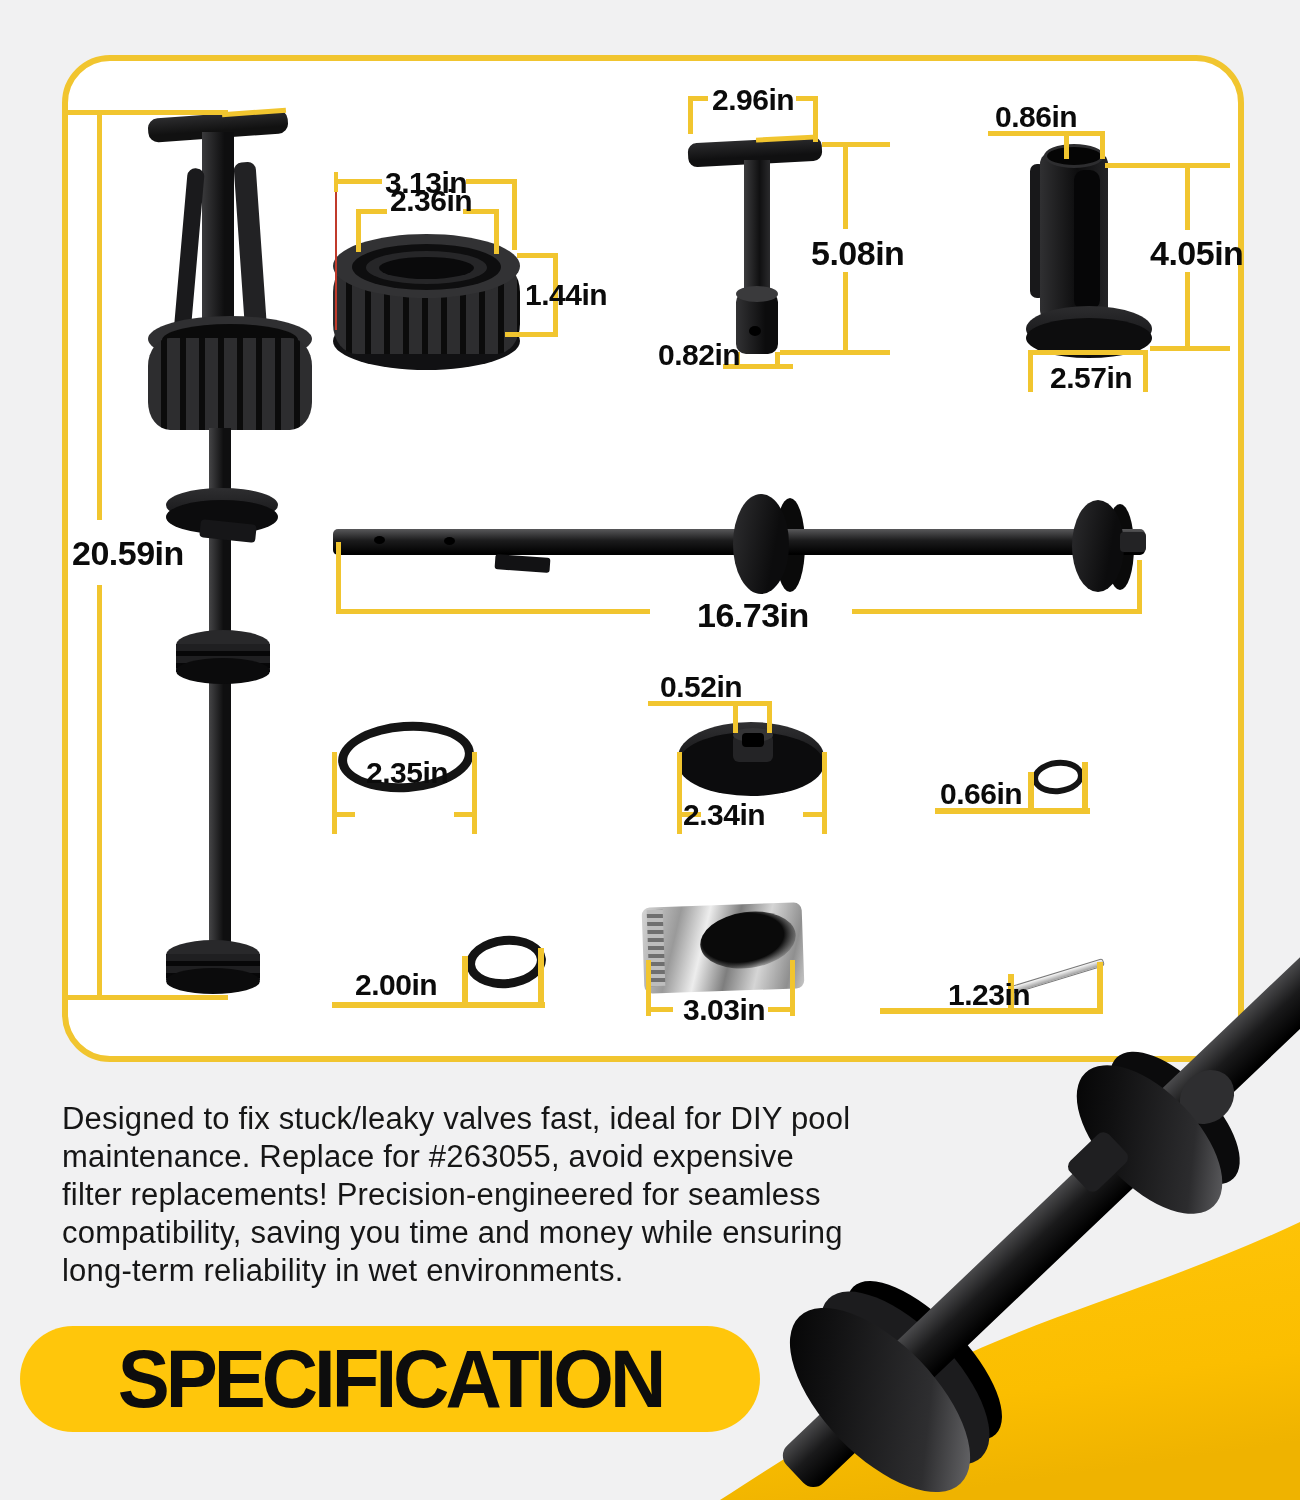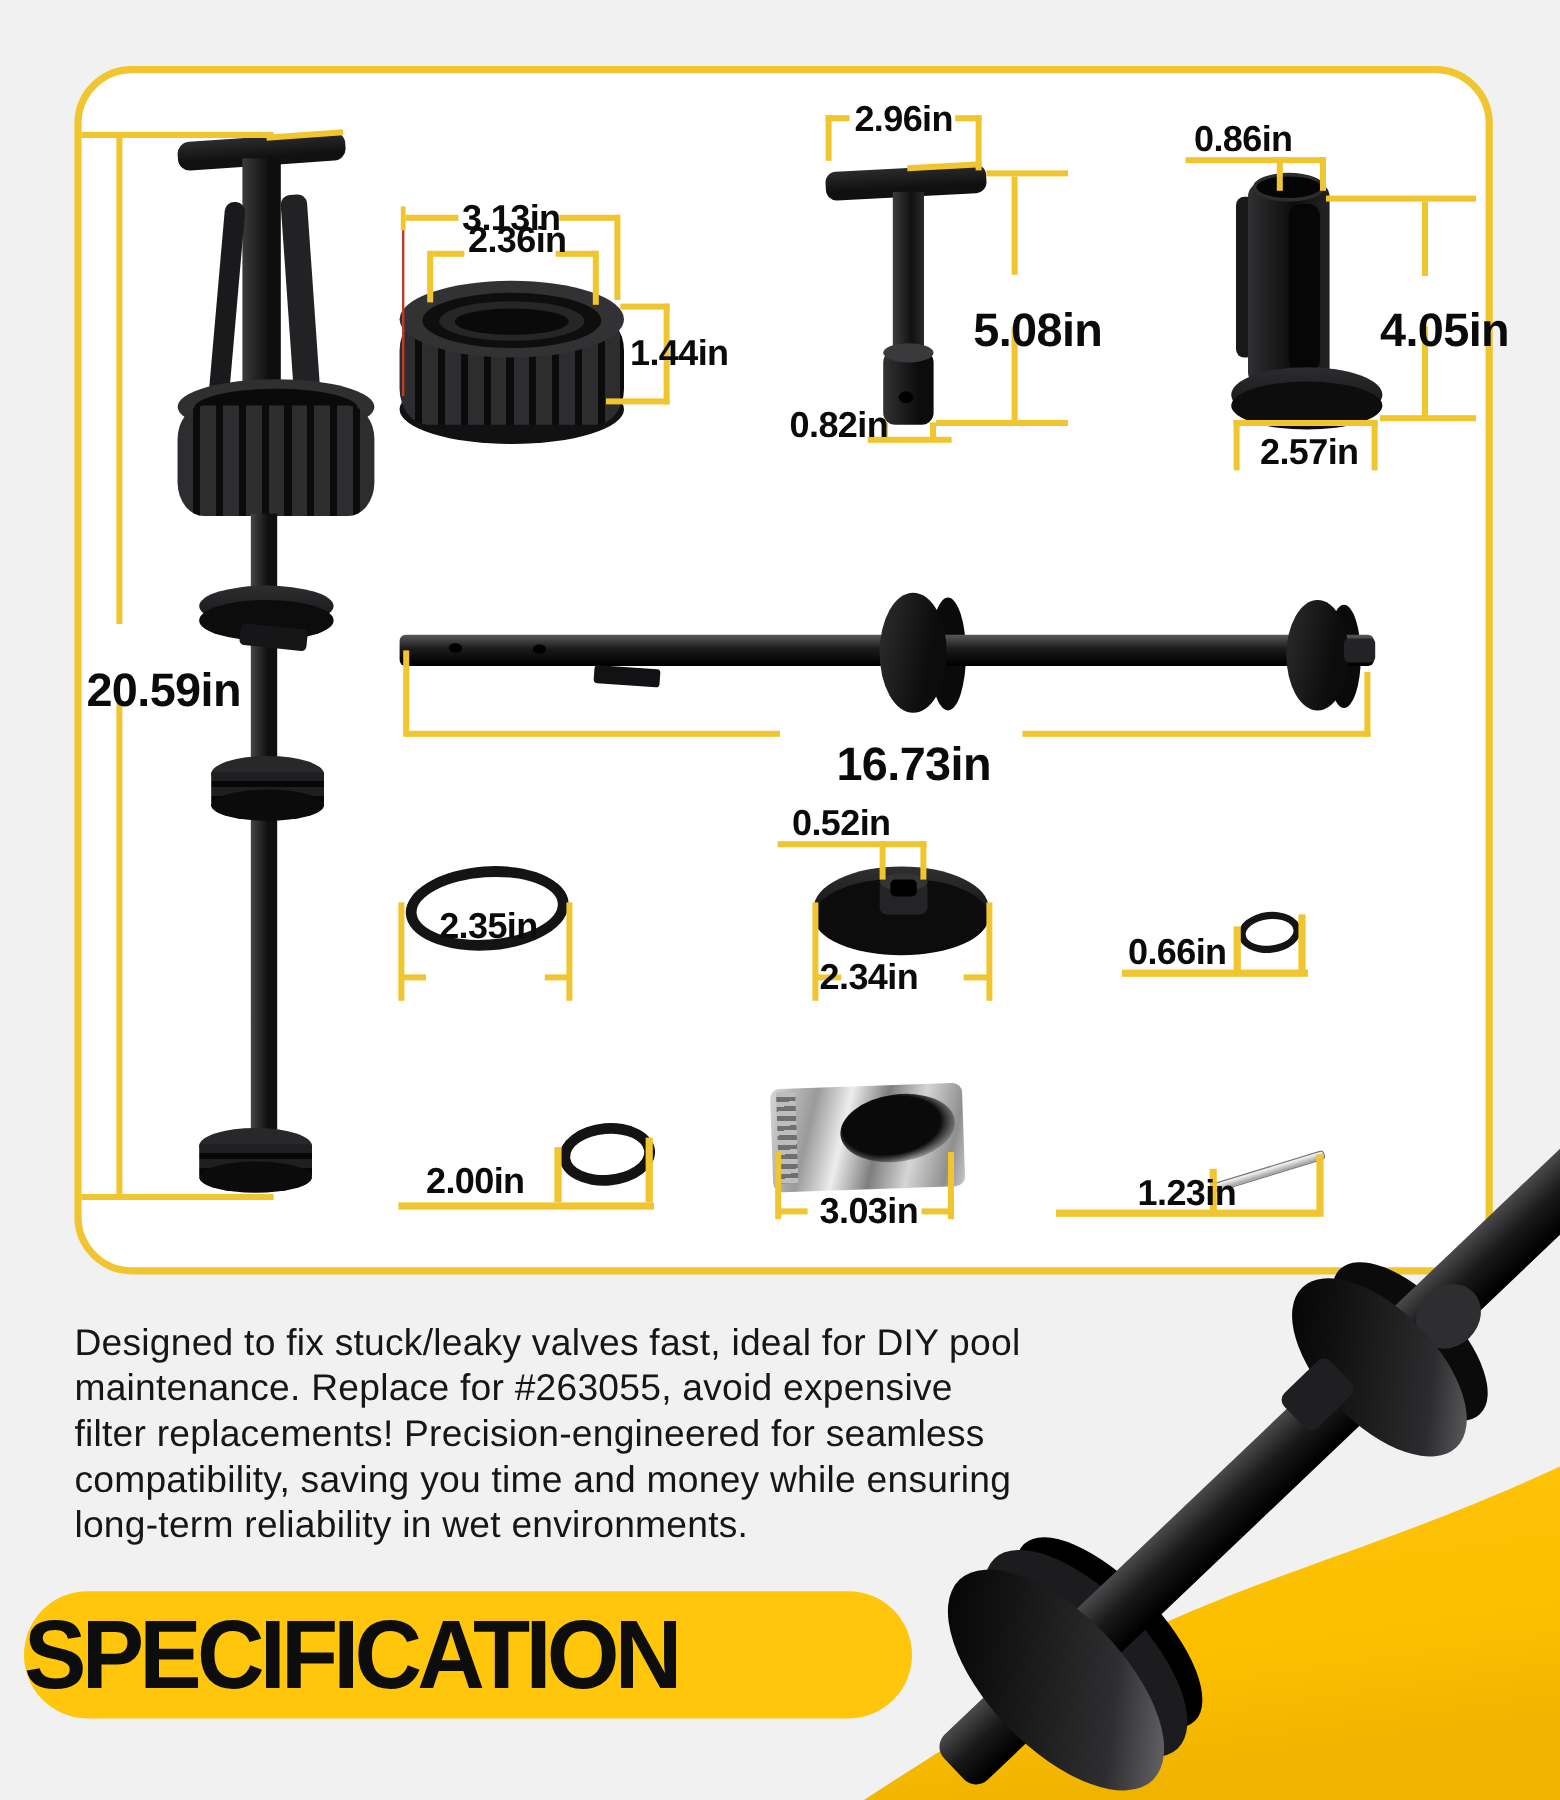--- a/index.html
+++ b/index.html
@@ -2,28 +2,28 @@
 <html><head>
 <meta charset="utf-8">
 <style>
   html,body{margin:0;padding:0;}
   .page{position:relative;width:1300px;height:1500px;background:#f1f1f2;overflow:hidden;
         font-family:"Liberation Sans",sans-serif;--line:#F1C52F;--yellow:#FFC60B;}
   .abs{position:absolute;}
   .yl{position:absolute;background:var(--line);}
   .red{position:absolute;background:#c03a2b;}
   .dim{position:absolute;font-weight:700;font-size:30px;letter-spacing:-0.5px;color:#0b0b0b;white-space:nowrap;}
-  .dim.big{font-size:39px;margin-top:20px;}
+  .dim.big{font-size:34px;}
   .ell{position:absolute;border-radius:50%;}
   .card{position:absolute;left:62px;top:55px;width:1182px;height:1007px;box-sizing:border-box;
         border:6px solid var(--line);border-radius:48px;background:#ffffff;}
   .desc{position:absolute;left:62px;top:1100px;width:950px;font-size:31px;line-height:38px;
         color:#161616;white-space:pre-line;letter-spacing:0.2px;}
   .pill{position:absolute;left:20px;top:1326px;width:740px;height:106px;border-radius:53px;
-        background:var(--yellow);display:flex;align-items:center;}
+        background:var(--yellow);display:flex;align-items:center;justify-content:center;}
   .pill span{font-size:78px;font-weight:700;letter-spacing:-4px;color:#0d0d0d;transform:scaleY(1.04);}
   .ridges{background:repeating-linear-gradient(90deg,#2d2d2f 0 13px,#0b0b0b 13px 19px);}
   .grooves{background:repeating-linear-gradient(180deg,#1f1f21 0 7px,#070708 7px 12px);}
 </style>
 </head>
 <body>
 
 <div class="page">
 
   <div class="card"></div>

